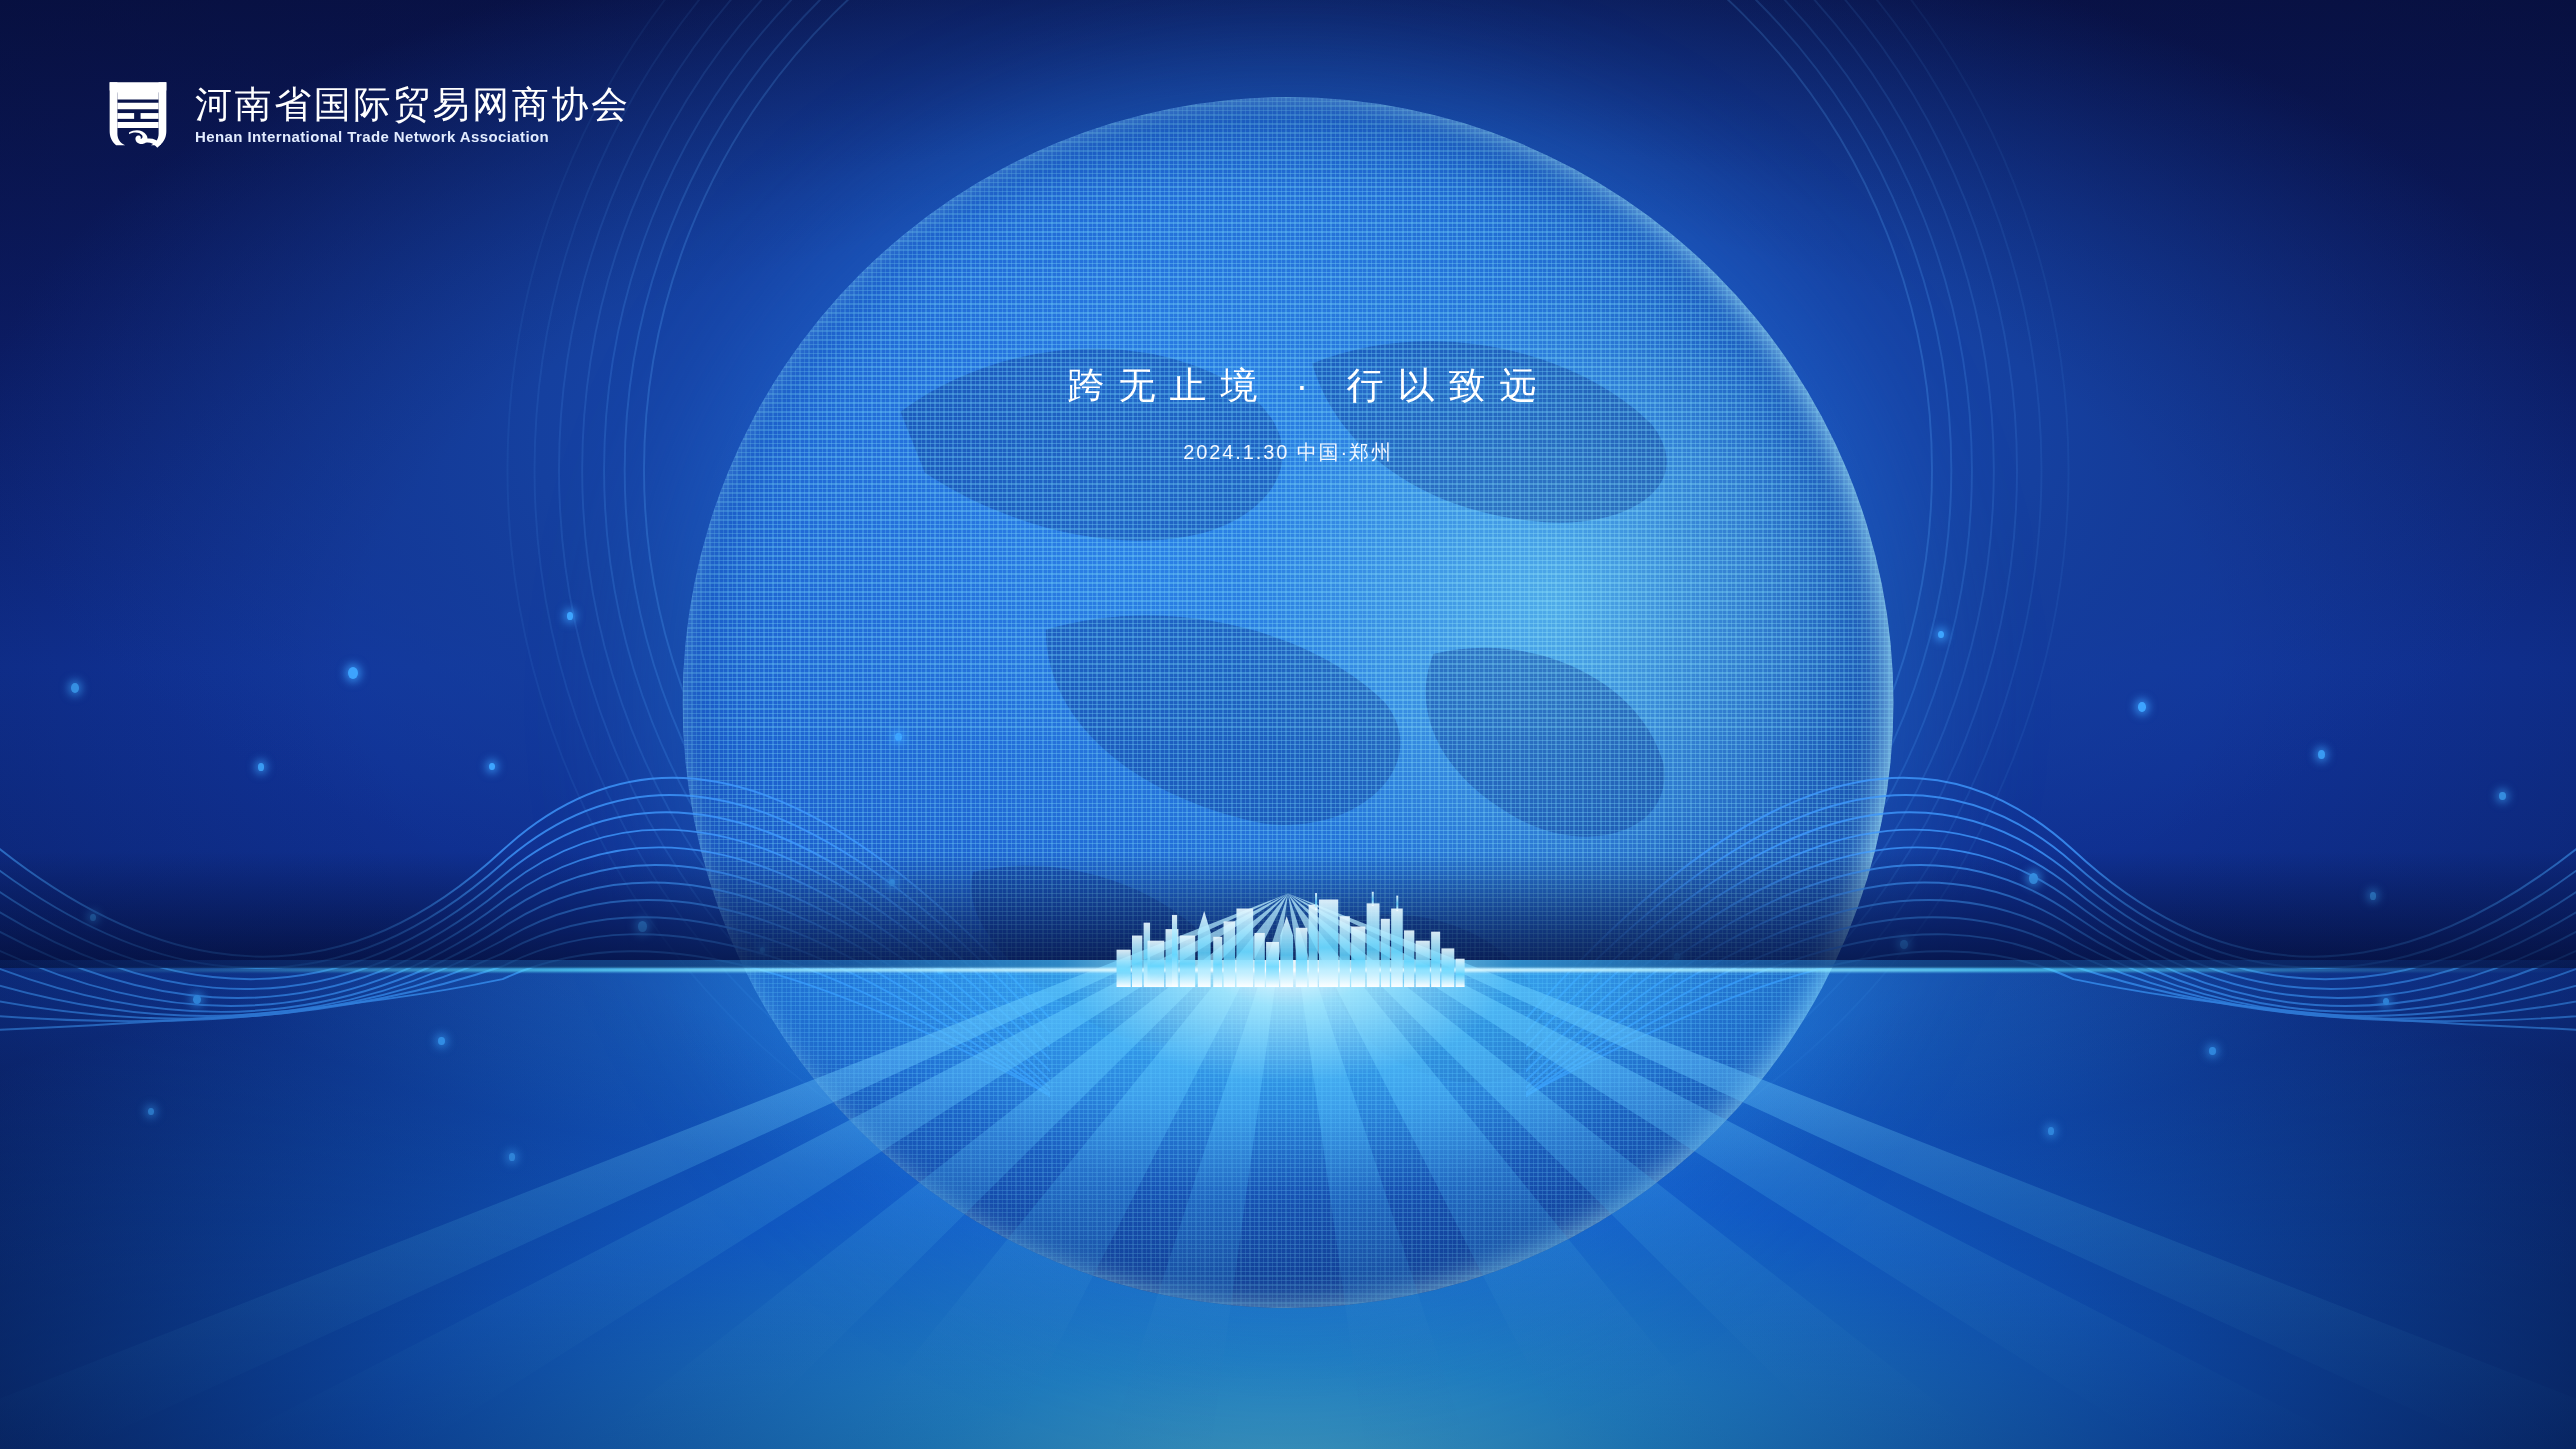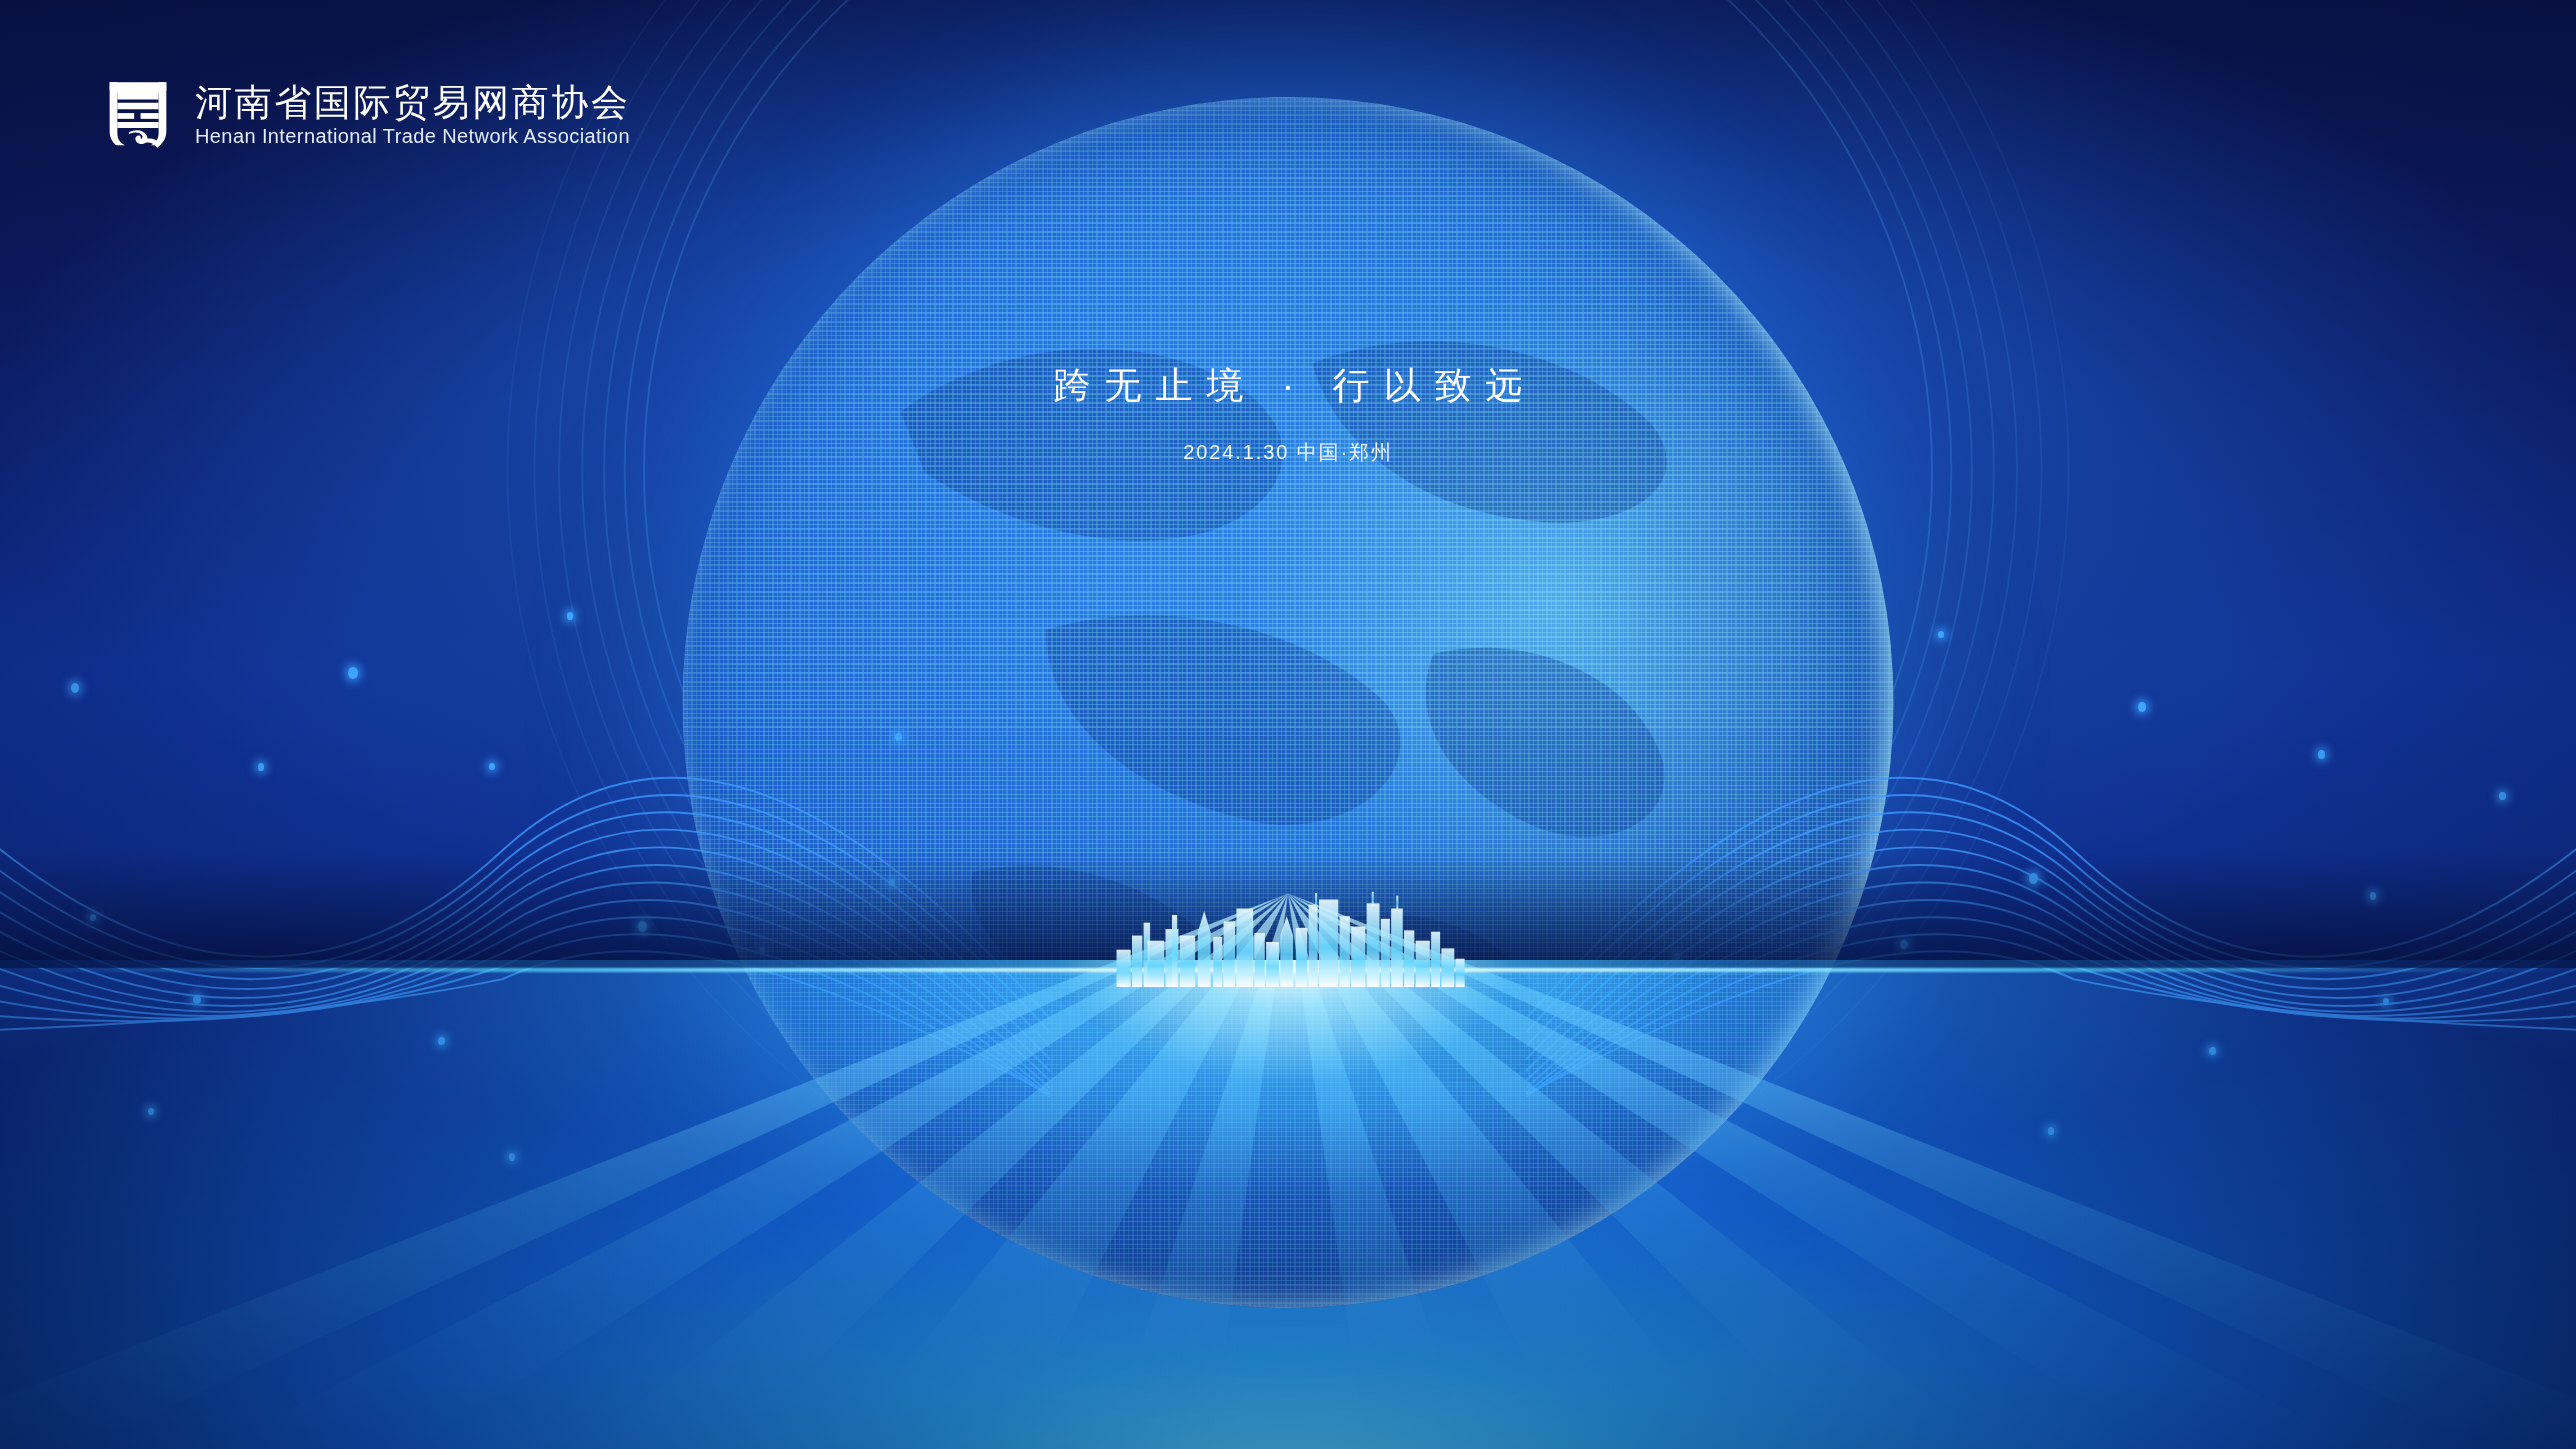--- a/index.html
+++ b/index.html
@@ -91,28 +91,28 @@
   .city{position:absolute;left:50%;bottom:462px;transform:translateX(-50%);
     width:361px;height:148px;pointer-events:none;}
   .city svg{width:100%;height:100%;display:block;}
 
   
   .logo{position:absolute;left:103px;top:77px;display:flex;align-items:center;gap:22px;}
   .logo-mark{width:70px;height:76px;flex:none;}
   .logo-mark svg{width:100%;height:100%;display:block;}
   .logo-text{display:flex;flex-direction:column;gap:5.2px;}
   .logo-cn{color:#fff;font-size:37px;line-height:1;letter-spacing:2.6px;white-space:nowrap;font-weight:400;}
-  .logo-en{color:#e2ecff;font-size:20px;line-height:1;letter-spacing:0.4px;white-space:nowrap;font-weight:400;}
+  .logo-en{color:#e2ecff;font-size:15px;line-height:1;letter-spacing:0.4px;white-space:nowrap;font-weight:700;}
 
   
   .content{position:absolute;left:0;top:0;width:100%;height:100%;
     display:flex;flex-direction:column;align-items:center;pointer-events:none;}
 
   .tagline{margin-top:361px;color:#ffffff;font-size:37px;letter-spacing:14px;
-    text-indent:14px;white-space:nowrap;text-shadow:0 0 16.7px rgba(70,160,255,.65);}
+    text-indent:14px;white-space:nowrap;text-shadow:0 0 16.7px rgba(70,160,255,.65);padding-left:28px;}
 
   .title{margin-top:22px;display:flex;align-items:flex-start;white-space:nowrap;}
   .title .seg{
     font-size:219px;line-height:.92;font-weight:700;letter-spacing:1.3px;
     background:linear-gradient(180deg,#ffffff 0%,#ffffff 42%,#eaf1ff 56%,#b9caf7 72%,#7e9bee 86%,#5f83e6 100%);
     -webkit-background-clip:text;background-clip:text;color:transparent;
     filter:drop-shadow(6.4px 10.3px 0 rgba(10,24,86,.78)) drop-shadow(0 0 39px rgba(70,150,255,.35));
   }
   .title .gap{width:71px;}
 

